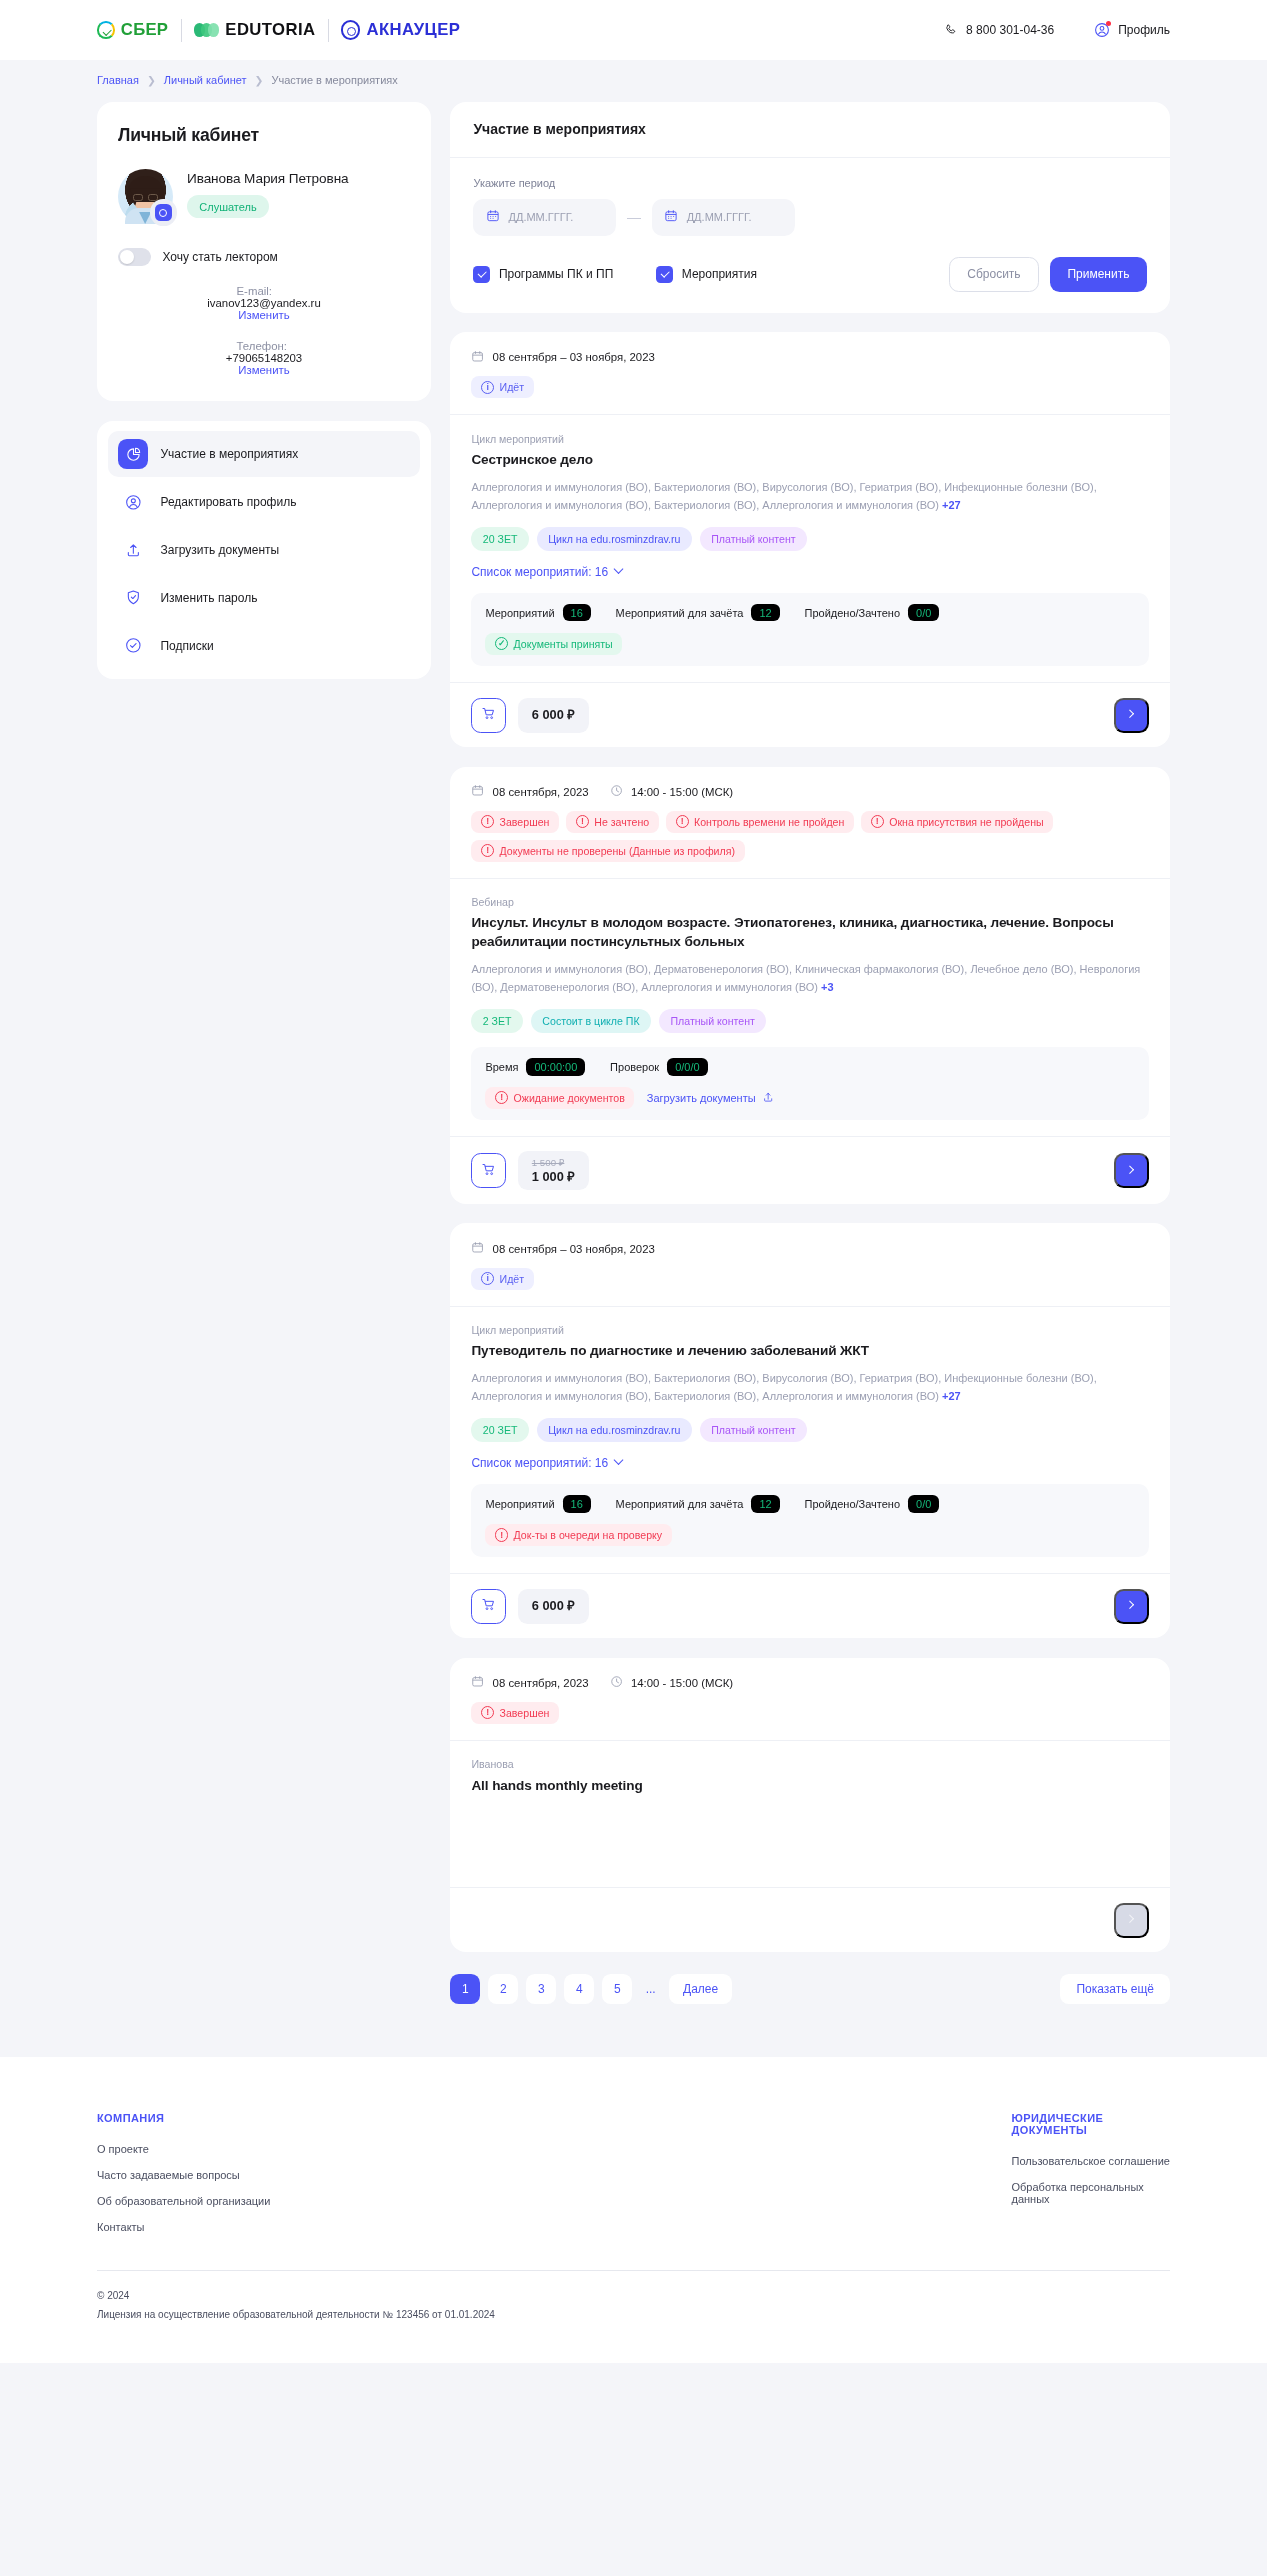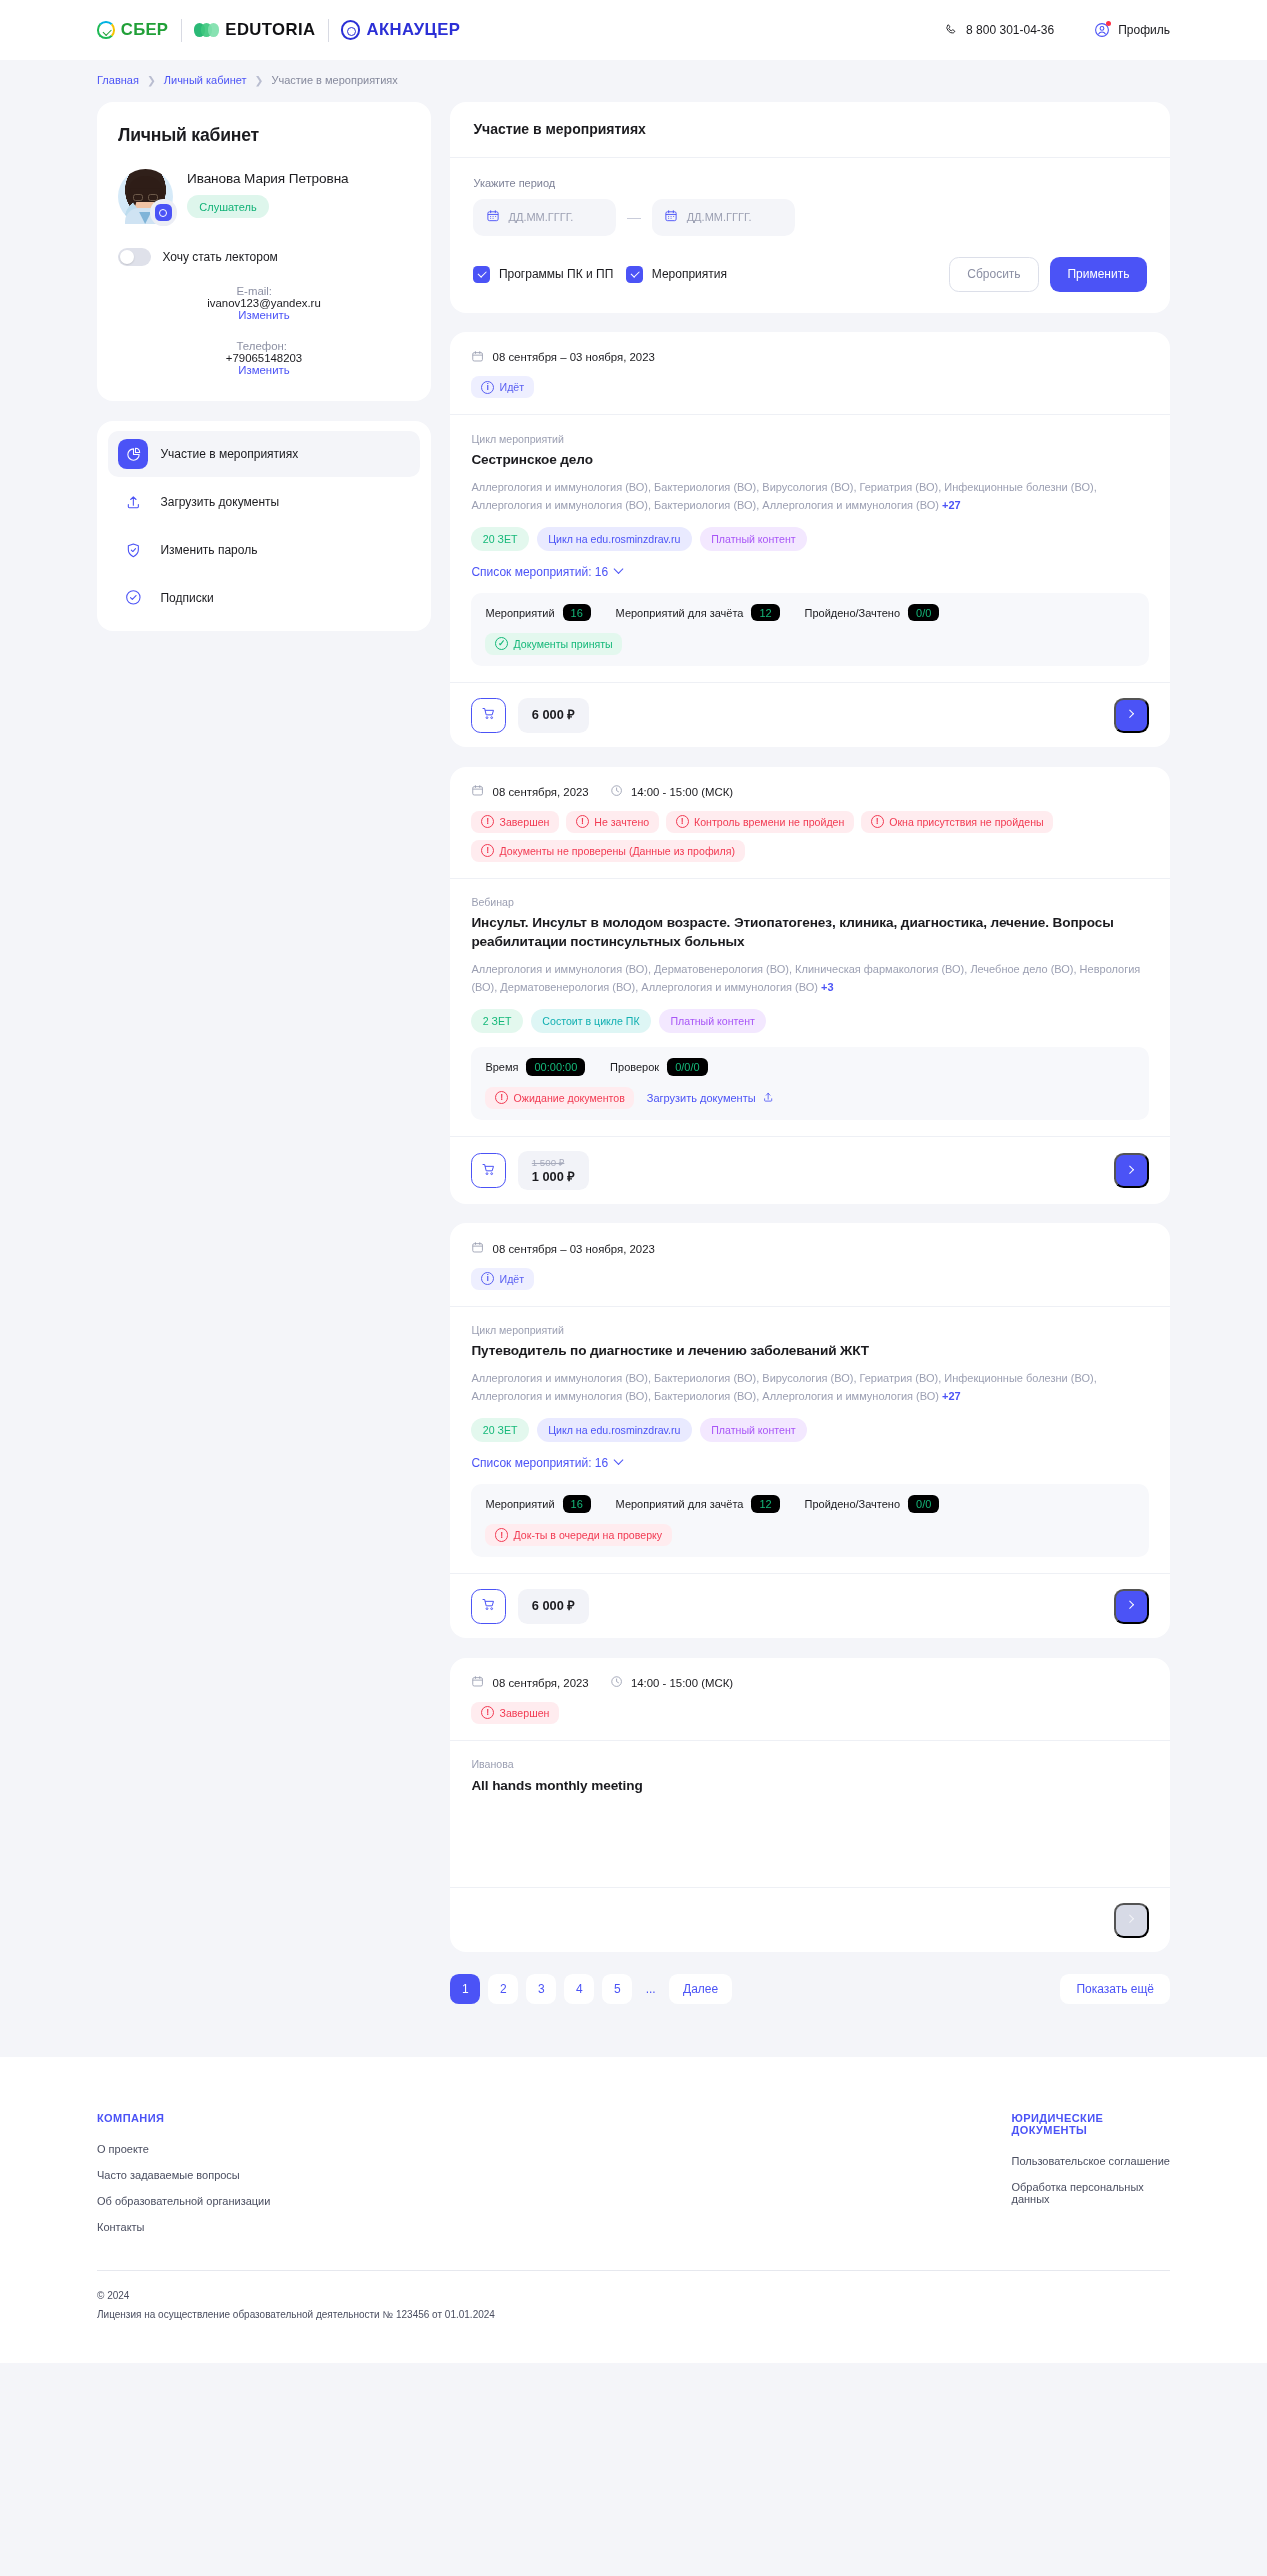--- a/index.html
+++ b/index.html
@@ -176,21 +176,21 @@
   .filter-body { padding: 19.4px 23px 21px; }
   .filter-hint { font-size: 11px; color: #7e8297; }
   .date-row { display: flex; align-items: center; gap: 10.6px; margin-top: 9.7px; }
   .date-field {
     background: #f4f5f9; border-radius: 10.6px; height: 37px; width: 143px;
     display: flex; align-items: center; gap: 8.8px; padding: 0 12.3px; cursor: pointer;
   }
   .date-ph { font-size: 11px; color: #9b9fb2; }
   .dash { color: #c9ccda; }
   .opts-row { display: flex; align-items: center; margin-top: 21px; }
-  .chk-item { display: flex; align-items: center; gap: 8.8px; margin-right: 13px; cursor: pointer; }
+  .chk-item { display: flex; align-items: center; gap: 8.8px; margin-right: 43px; cursor: pointer; }
   .chk {
     width: 16.7px; height: 16.7px; border-radius: 4.4px; background: #4b53f6; flex: none;
     display: flex; align-items: center; justify-content: center;
   }
   .chk::after {
     content: ""; width: 7px; height: 3.5px; border-left: 1.8px solid #fff;
     border-bottom: 1.8px solid #fff; transform: rotate(-45deg) translate(0.9px,-0.9px);
   }
   .chk-label { font-size: 12px; }
   .btn-group { margin-left: auto; display: flex; gap: 10.6px; }
@@ -412,20 +412,30 @@
 
       <div class="card nav-card">
         <div class="nav-item active">
           <span class="nav-ico">
             <svg width="15" height="15" viewBox="0 0 18 18" fill="none">
                 <path d="M9 2.2A6.8 6.8 0 1 0 15.8 9H9V2.2z" stroke="currentColor" stroke-width="1.3" stroke-linejoin="round"></path>
                 <path d="M11.4 1.6A5.2 5.2 0 0 1 16.4 6.6h-5v-5z" stroke="currentColor" stroke-width="1.3" stroke-linejoin="round"></path>
               </svg>
           </span>
           <span class="nav-label">Участие в мероприятиях</span>
+        </div>
+        <div class="nav-item">
+          <span class="nav-ico">
+            <svg width="16.7" height="16.7" viewBox="0 0 20 20" fill="none">
+                <circle cx="10" cy="10" r="8" stroke="currentColor" stroke-width="1.3"></circle>
+                <circle cx="10" cy="8.2" r="2.4" stroke="currentColor" stroke-width="1.3"></circle>
+                <path d="M5.6 15.2c.9-1.7 2.5-2.6 4.4-2.6s3.5.9 4.4 2.6" stroke="currentColor" stroke-width="1.3" stroke-linecap="round"></path>
+              </svg>
+          </span>
+          <span class="nav-label">Редактировать профиль</span>
         </div>
         <div class="nav-item">
           <span class="nav-ico">
             <svg width="16.7" height="16.7" viewBox="0 0 20 20" fill="none">
                 <path d="M10 13.4V3.4m0 0L6.8 6.6M10 3.4l3.2 3.2" stroke="currentColor" stroke-width="1.3" stroke-linecap="round" stroke-linejoin="round"></path>
                 <path d="M4 12.6v2.8c0 .6.5 1.1 1.1 1.1h9.8c.6 0 1.1-.5 1.1-1.1v-2.8" stroke="currentColor" stroke-width="1.3" stroke-linecap="round"></path>
               </svg>
           </span>
           <span class="nav-label">Загрузить документы</span>
         </div>

